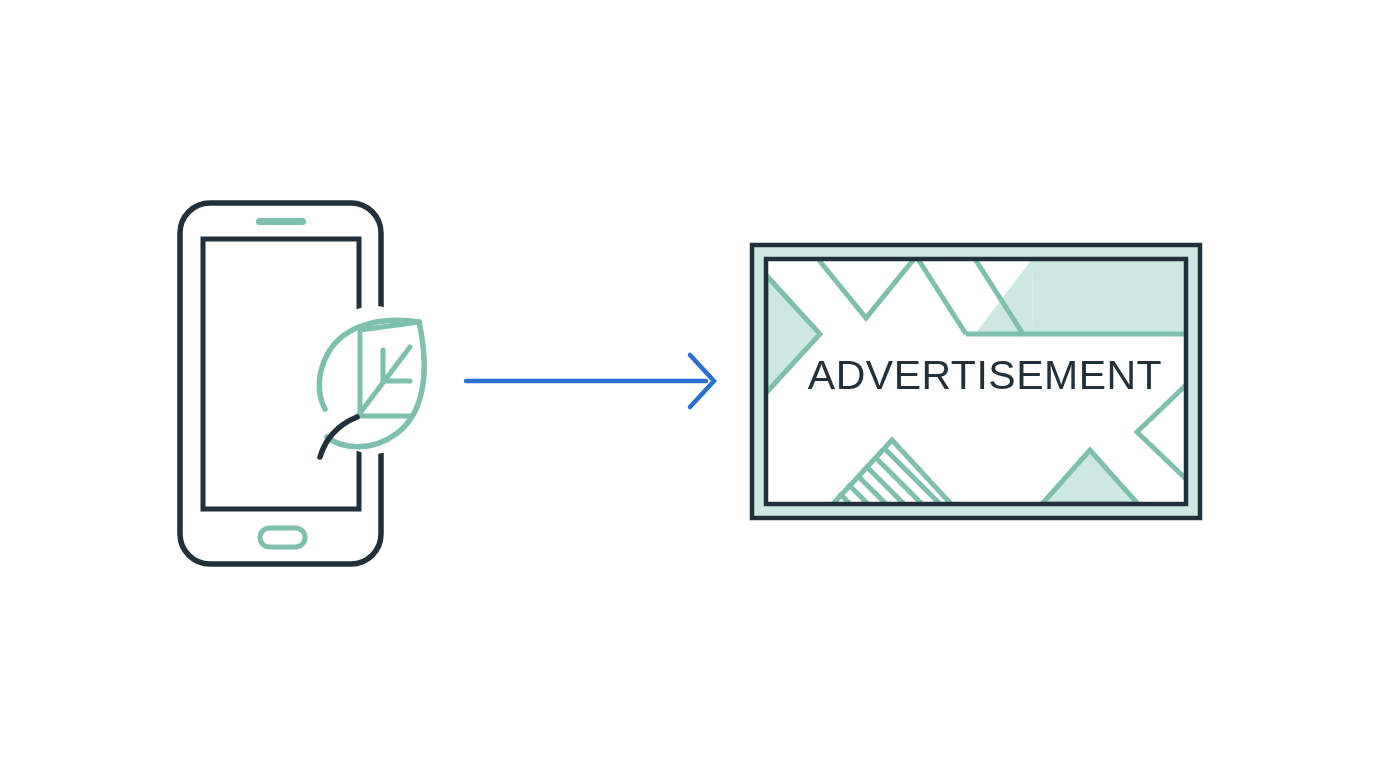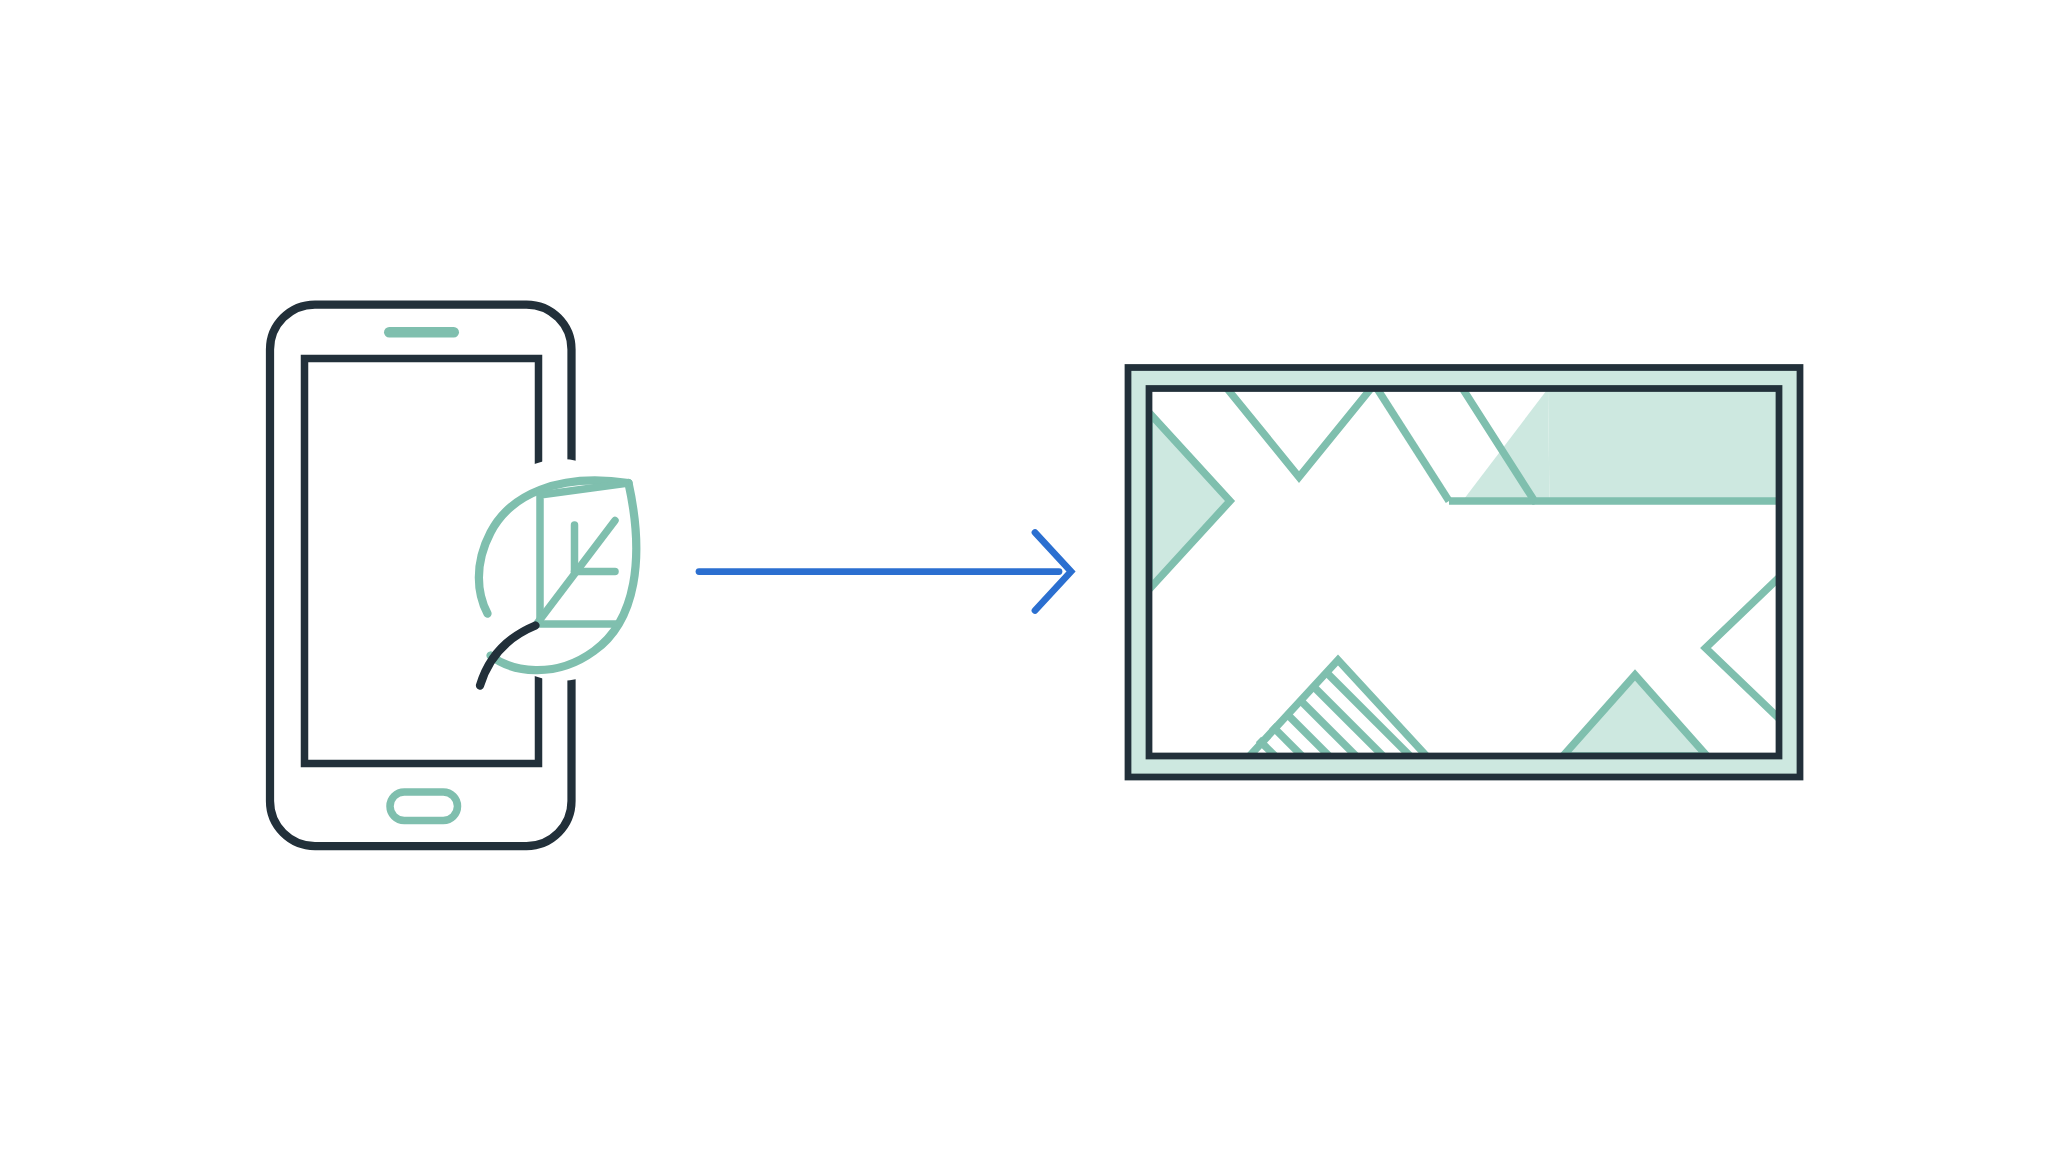--- a/index.html
+++ b/index.html
@@ -127,14 +127,15 @@
           <line x1="839" y1="493" x2="850" y2="504" stroke="#7fbfae" stroke-width="5"></line>
         </g>
 
         <polygon points="1042,504 1090,450 1138,504" fill="#cde8e0" stroke="#7fbfae" stroke-width="5" stroke-linejoin="miter"></polygon>
       </g>
 
       <rect x="766" y="259" width="420" height="245" fill="none" stroke="#22303a" stroke-width="4.5"></rect>
     </g>
   </svg>
 
+  <div class="ad-label">ADVERTISEMENT</div>
 
 </div>
 
 </body></html>

